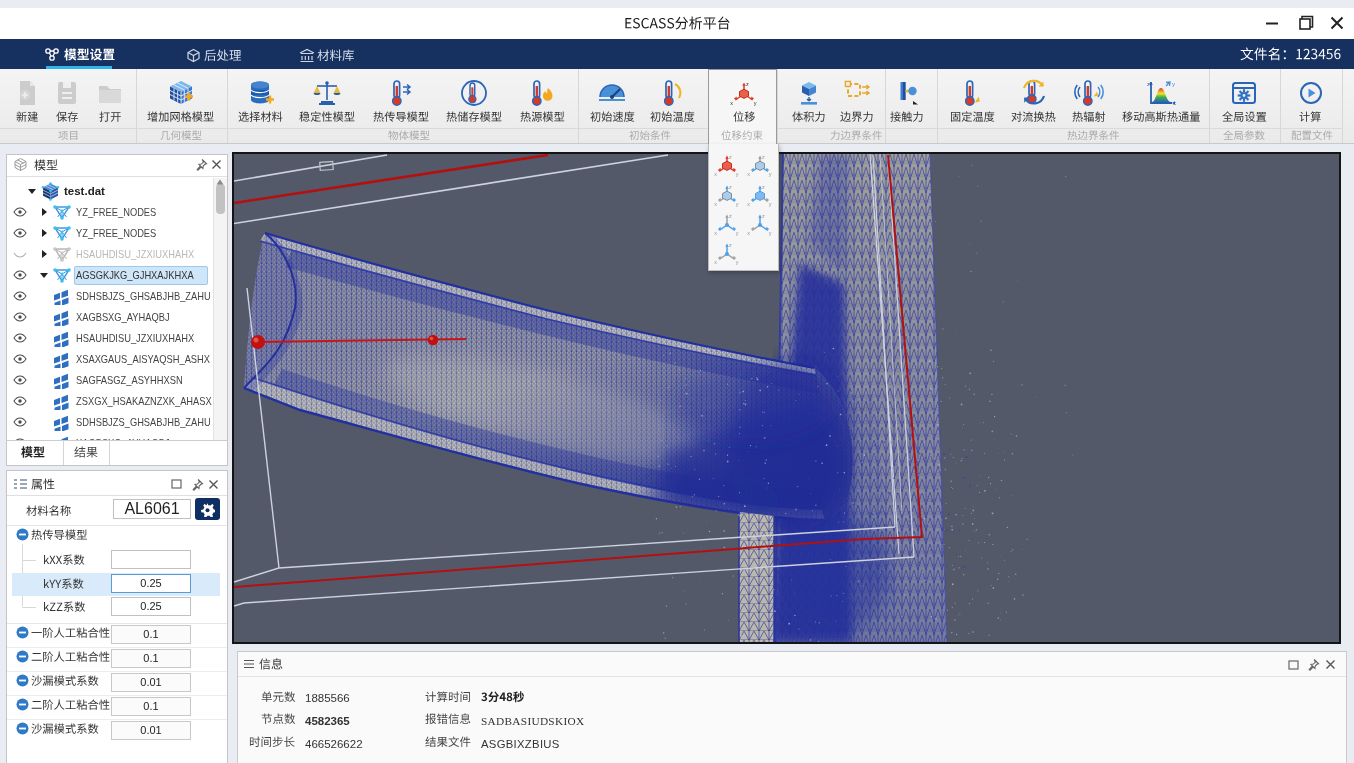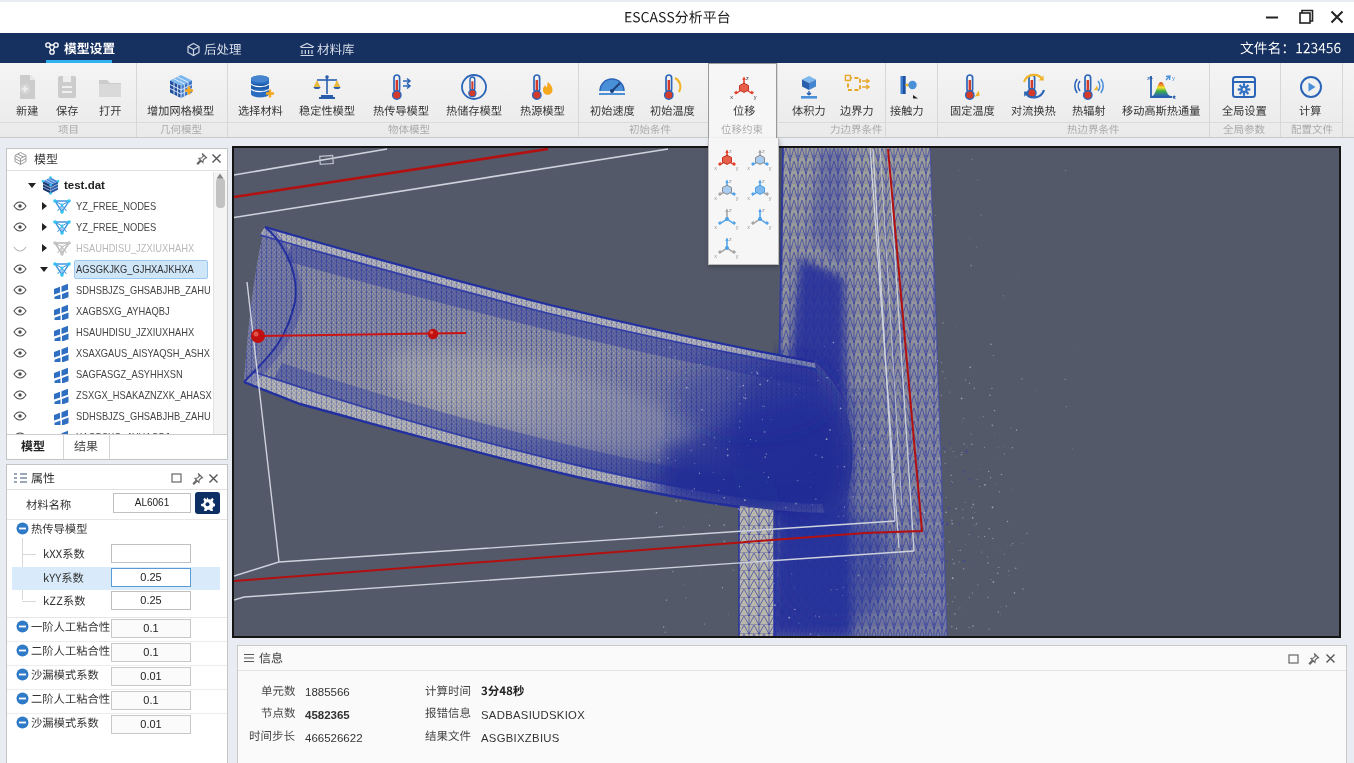--- a/index.html
+++ b/index.html
@@ -1,17 +1,17 @@
 <!DOCTYPE html>
 <html><head><meta charset="utf-8"><style>
 *{margin:0;padding:0;box-sizing:border-box}
 html,body{width:1354px;height:763px;font-family:"Liberation Sans",sans-serif;background:#e9edf3;overflow:hidden}
 .abs{position:absolute}
 </style></head><body>
-<div class="abs" style="left:0;top:2px;width:1354px;height:719px;background:#e9edf3">
+<div class="abs" style="left:0;top:8px;width:1354px;height:719px;background:#e9edf3">
 <div class="abs" style="left:0;top:0;width:1354px;height:31px;background:#fff"></div>
     <svg style="position:absolute;left:623.6px;top:8.2px;overflow:visible" width="109" height="19">
       <g fill="#1d1d1d" transform="translate(0 12.32)">
         <use href="#g0045" transform="translate(0.0 0) scale(0.014000 -0.014000)"></use>
         <use href="#g0053" transform="translate(8.2 0) scale(0.014000 -0.014000)"></use>
         <use href="#g0043" transform="translate(16.6 0) scale(0.014000 -0.014000)"></use>
         <use href="#g0041" transform="translate(25.5 0) scale(0.014000 -0.014000)"></use>
         <use href="#g0053" transform="translate(34.0 0) scale(0.014000 -0.014000)"></use>
         <use href="#g0053" transform="translate(42.4 0) scale(0.014000 -0.014000)"></use>
         <use href="#g5206" transform="translate(50.7 0) scale(0.014000 -0.014000)"></use>
@@ -714,21 +714,21 @@
     </svg>
     <svg style="position:absolute;left:26.0px;top:496.6px;overflow:visible" width="47" height="15">
       <g fill="#333" transform="translate(0 9.94)">
         <use href="#g6750" transform="translate(0.0 0) scale(0.011300 -0.011300)"></use>
         <use href="#g6599" transform="translate(11.3 0) scale(0.011300 -0.011300)"></use>
         <use href="#g540d" transform="translate(22.6 0) scale(0.011300 -0.011300)"></use>
         <use href="#g79f0" transform="translate(33.9 0) scale(0.011300 -0.011300)"></use>
       </g>
     </svg>
     <div class="abs" style="left:113.0px;top:491.0px;width:78.0px;height:20.0px;background:#fff;border:1px solid #c0c0c0"></div>
-    <div style="position:absolute;top:494.4px;font-size:10px;color:#222;white-space:nowrap;line-height:13.2px;left:152.0px;transform:translateX(-50%);">AL6061</div>
+    <div style="position:absolute;top:494.4px;font-size:16px;color:#222;white-space:nowrap;line-height:13.2px;left:152.0px;transform:translateX(-50%);">AL6061</div>
     <div class="abs" style="left:195px;top:490px;width:25px;height:22px;background:#0e2f63;border-radius:3px"></div>
     <svg class="abs" style="left:200px;top:494px" width="15" height="15">
       <g fill="#fff">
         <path d="M7.5 1.2l1 2.2a4.6 4.6 0 0 1 2.2 0l1.6-1.7l1.4 1.9l-1.1 2a4.6 4.6 0 0 1 1.1 1.9l2.3.4l-.3 2.3l-2.3.2a4.6 4.6 0 0 1-1.1 1.9l.8 2.2l-2.1 1l-1.4-1.8a4.6 4.6 0 0 1-2.2 0l-1.4 1.8l-2.1-1l.8-2.2a4.6 4.6 0 0 1-1.1-1.9l-2.3-.2l-.3-2.3l2.3-.4a4.6 4.6 0 0 1 1.1-1.9l-1.1-2l1.4-1.9l1.6 1.7z"></path>
       </g>
       <circle cx="7.5" cy="8.2" r="2" fill="#0e2f63"></circle>
     </svg>
     <div class="abs" style="left:7px;top:517px;width:220px;height:1px;background:#e6e6e6"></div>
     <svg class="abs" style="left:16.0px;top:520.0px" width="13" height="13">
       <circle cx="6.5" cy="6.5" r="6" fill="#2f7ac6"></circle>
@@ -931,21 +931,21 @@
       </g>
     </svg>
     <svg style="position:absolute;left:425.0px;top:705.4px;overflow:visible" width="48" height="16">
       <g fill="#444" transform="translate(0 10.12)">
         <use href="#g62a5" transform="translate(0.0 0) scale(0.011500 -0.011500)"></use>
         <use href="#g9519" transform="translate(11.5 0) scale(0.011500 -0.011500)"></use>
         <use href="#g4fe1" transform="translate(23.0 0) scale(0.011500 -0.011500)"></use>
         <use href="#g606f" transform="translate(34.5 0) scale(0.011500 -0.011500)"></use>
       </g>
     </svg>
-    <div style="position:absolute;top:706.5px;font-size:11.3px;color:#333;white-space:nowrap;line-height:13.6px;letter-spacing:0.30px;left:481.0px;">SADBASIUDSKIOX</div>
+    <div style="position:absolute;top:706.5px;font-size:11.3px;color:#333;white-space:nowrap;line-height:13.6px;letter-spacing:0.30px;left:481.0px;font-family:Liberation Serif, serif;">SADBASIUDSKIOX</div>
     <svg style="position:absolute;left:425.0px;top:728.4px;overflow:visible" width="48" height="16">
       <g fill="#444" transform="translate(0 10.12)">
         <use href="#g7ed3" transform="translate(0.0 0) scale(0.011500 -0.011500)"></use>
         <use href="#g679c" transform="translate(11.5 0) scale(0.011500 -0.011500)"></use>
         <use href="#g6587" transform="translate(23.0 0) scale(0.011500 -0.011500)"></use>
         <use href="#g4ef6" transform="translate(34.5 0) scale(0.011500 -0.011500)"></use>
       </g>
     </svg>
     <div style="position:absolute;top:729.5px;font-size:11.3px;color:#333;white-space:nowrap;line-height:13.6px;letter-spacing:0.30px;left:481.0px;">ASGBIXZBIUS</div>
     <div class="abs" style="left:232px;top:144px;width:1109px;height:492px;background:#535969;border:2px solid #151515"></div>

